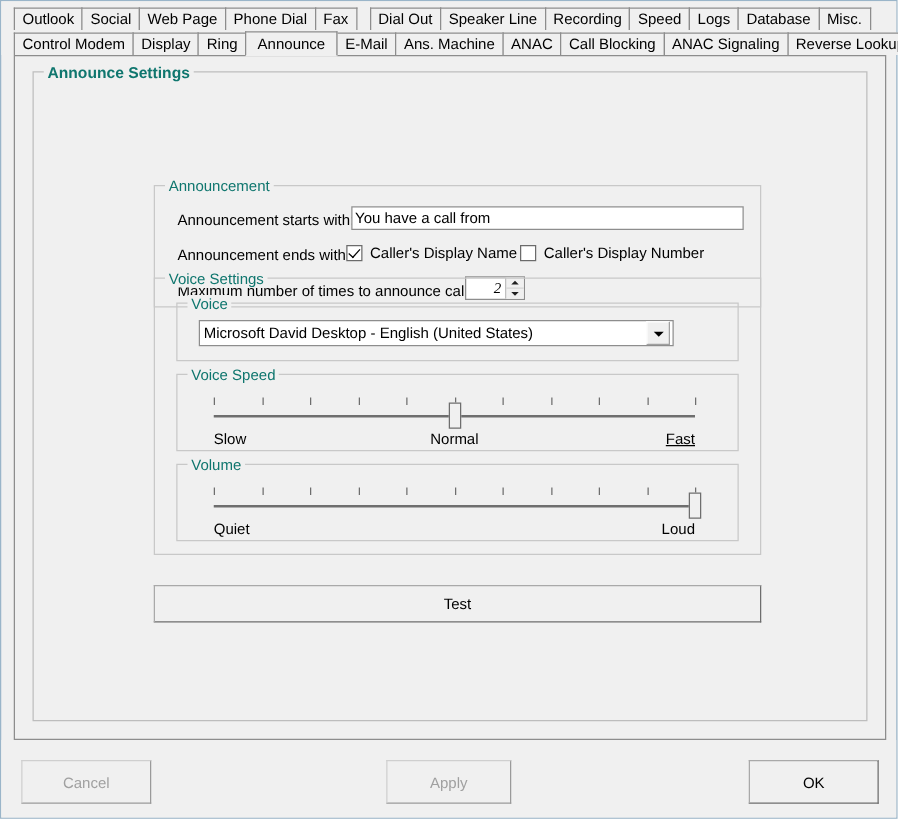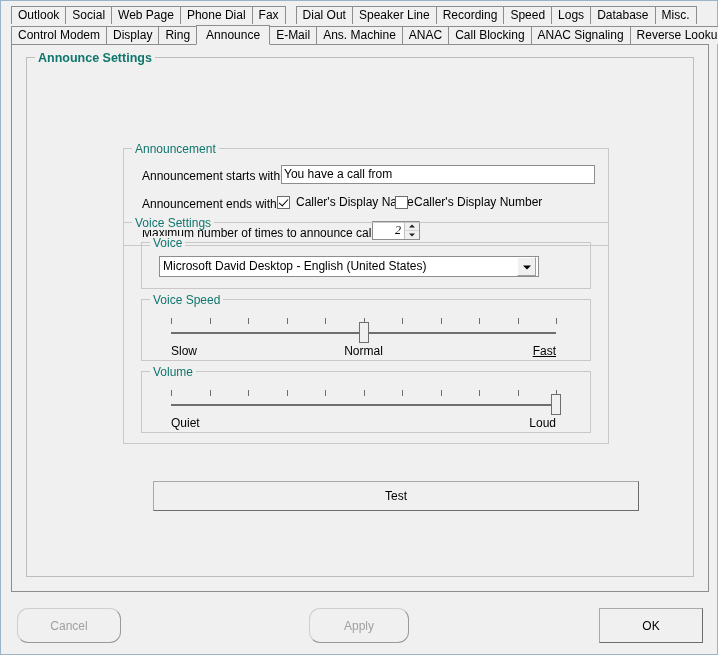--- a/index.html
+++ b/index.html
@@ -324,21 +324,21 @@
     border-right-color: #6d6d6d;
     border-bottom-color: #6d6d6d;
     font-family: "Liberation Sans", sans-serif;
     font-size: 12px;
     color: #000;
     display: flex;
     align-items: center;
     justify-content: center;
     cursor: default;
   }
-  .btn.disabled { color: #a0a0a0; border-color: #cfcfcf; border-right-color: #9a9a9a; border-bottom-color: #9a9a9a; border-radius: 11px; }
+  .btn.disabled { color: #a0a0a0; border-color: #cfcfcf; border-right-color: #9a9a9a; border-bottom-color: #9a9a9a; }
 
   
   .footer {
     height: 62px;
     min-height: 62px;
     position: relative;
     background: #f0f0f0;
   }
 </style>
 </head>
@@ -385,21 +385,21 @@
         <div class="legend">Announcement</div>
 
         <div class="label" style="left:18px; top:20px;">Announcement starts with:</div>
         <div class="textbox" style="left:157px; top:16px; width:314px;">You have a call from</div>
 
         <div class="label" style="left:18px; top:48px;">Announcement ends with:</div>
         <div class="checkbox-wrap" style="left:153px; top:46px;">
           <span class="checkbox checked"></span>
           <span>Caller's Display Name</span>
         </div>
-        <div class="checkbox-wrap" style="left:271px; top:46px;">
+        <div class="checkbox-wrap" style="left:292px; top:46px;">
           <span class="checkbox"></span>
           <span>Caller's Display Number</span>
         </div>
 
         <div class="label" style="left:18px; top:77px;">Maximum number of times to announce caller:</div>
         <div class="spinner" style="left:248px; top:72px;">
           <span class="val">2</span>
           <span class="arrows">
             <span class="arrow up"></span>
             <span class="arrow down"></span>
@@ -459,21 +459,21 @@
                 <span class="tick" style="left: 100%;"></span>
               </div>
             <div class="track"></div>
             <div class="thumb" style="left: 100%;"></div>
             <div class="endlabel" style="left:0;">Quiet</div>
             <div class="endlabel" style="right:0;">Loud</div>
           </div>
         </div>
       </div>
 
-      <div class="btn" style="left:96px; top:423px; width:486px; height:30px;margin-left:30px;">Test</div>
+      <div class="btn" style="left:96px; top:410px; width:486px; height:30px;">Test</div>
     </div>
   </div>
 
   <div class="footer">
     <div class="btn disabled" style="left:16px; top:16px; width:104px; height:35px;">Cancel</div>
     <div class="btn disabled" style="left:308px; top:16px; width:100px; height:35px;">Apply</div>
     <div class="btn" style="left:598px; top:16px; width:104px; height:35px;">OK</div>
   </div>
 
 </div>

